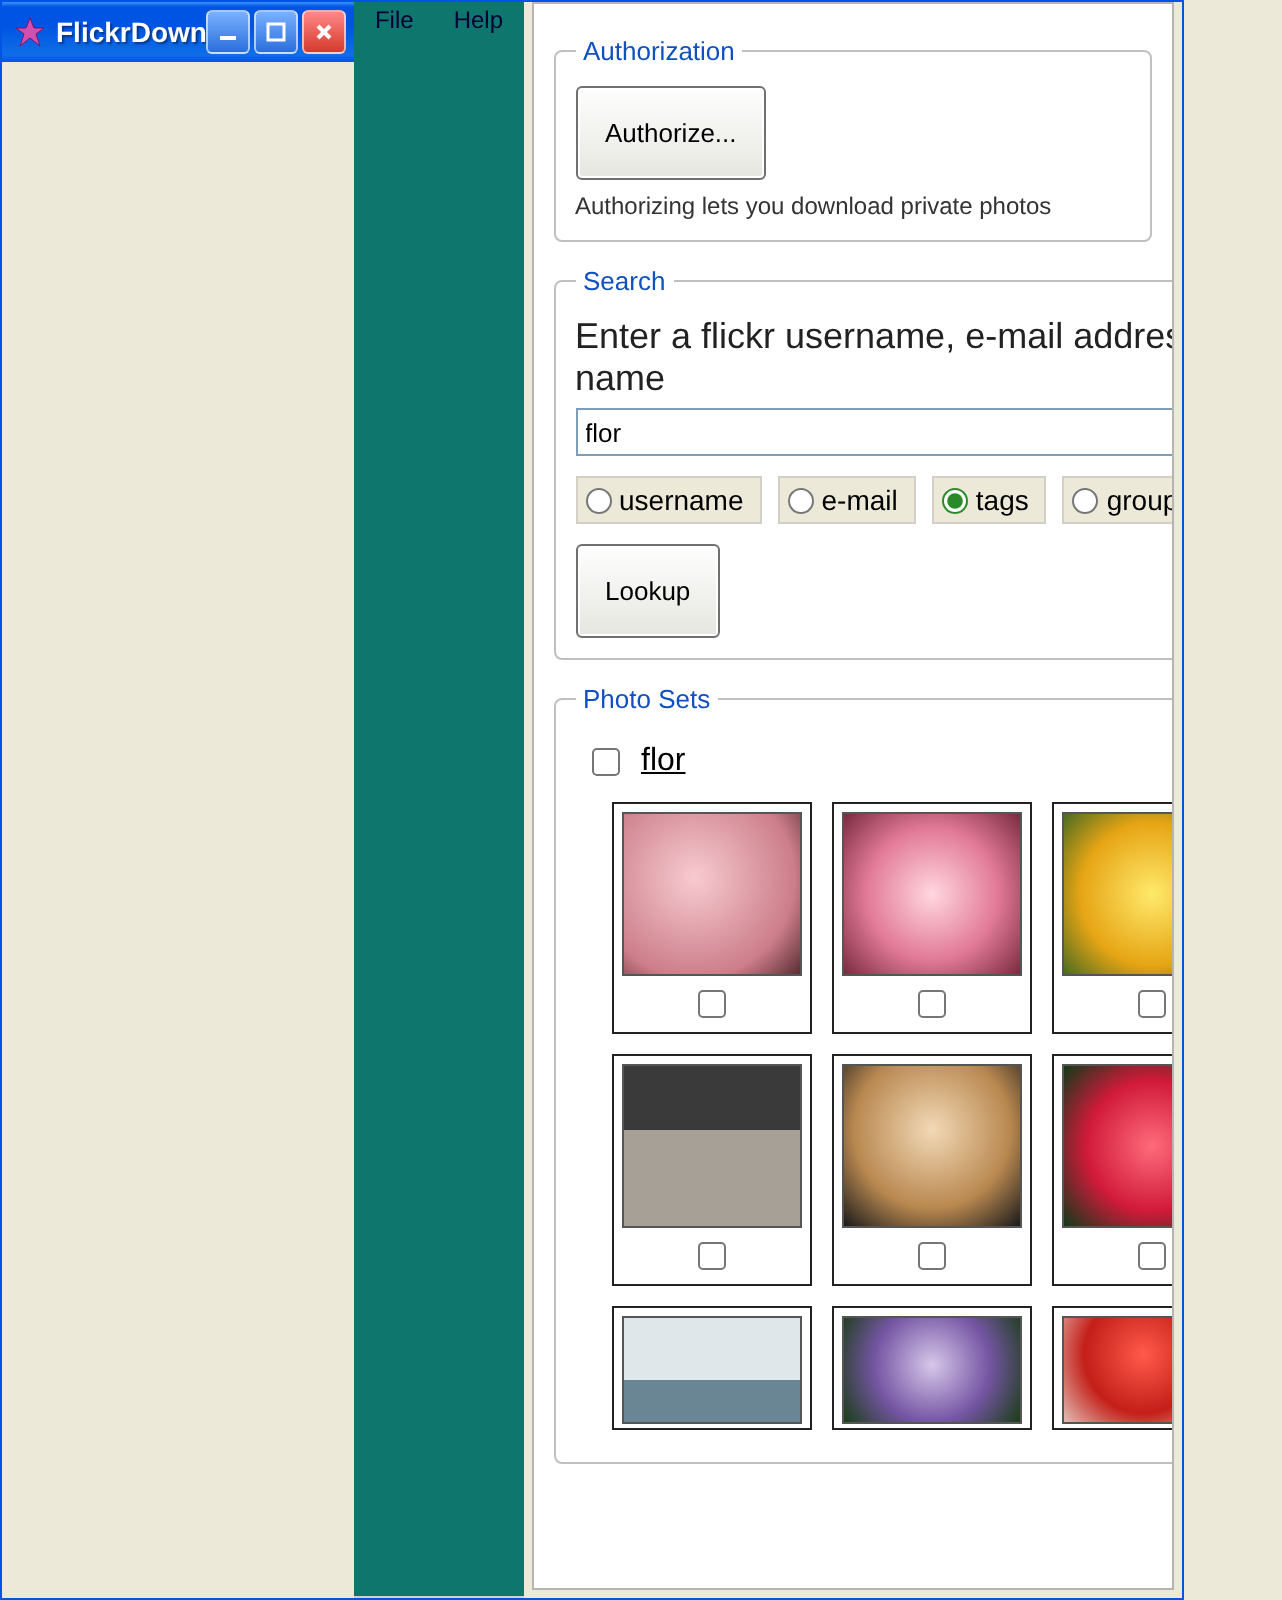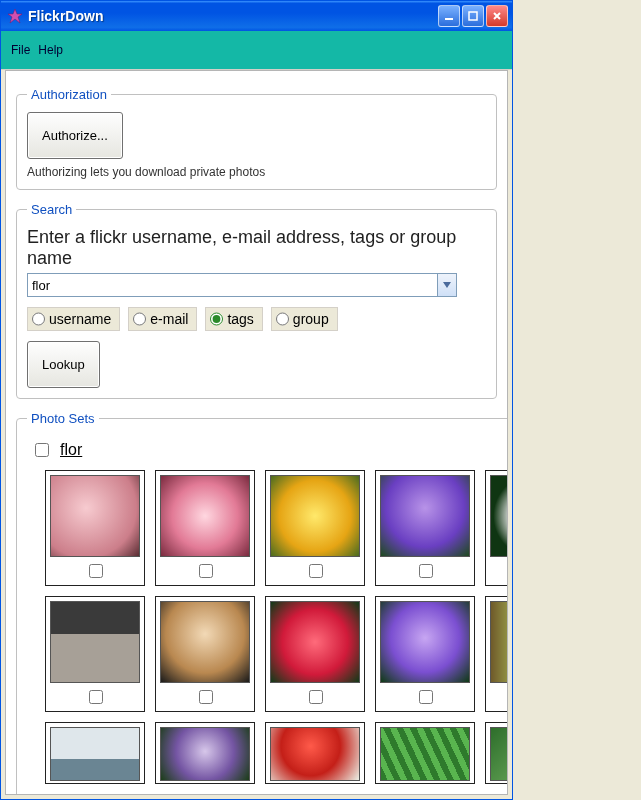--- a/index.html
+++ b/index.html
@@ -6,26 +6,26 @@
   body {
     margin: 0;
     font-family: Tahoma, Arial, sans-serif;
     font-size: 12px;
     background: #ece9d8;
     width: 641px;
     height: 800px;
     overflow: hidden;
   }
   .window {
-    width: 513px;
+    width: 592px;
     height: 800px;
     border: 1px solid #0054e3;
     background: #ece9d8;
     display: flex;
-    flex-direction: column;
+    flex-direction: row;
   }
   .titlebar {
     height: 30px;
     background: linear-gradient(to bottom, #3a93ff 0%, #0054e3 8%, #0054e3 40%, #0f6ee8 88%, #0054e3 100%);
     display: flex;
     align-items: center;
     padding: 0 4px 0 6px;
     color: white;
   }
   .titlebar .app-icon {
@@ -44,24 +44,24 @@
     width: 22px; height: 22px;
     border-radius: 3px;
     border: 1px solid rgba(255,255,255,0.6);
     display:flex; align-items:center; justify-content:center;
     font-weight:bold;
     color:white;
   }
   .win-btn.min, .win-btn.max { background: linear-gradient(to bottom,#7ab1ff,#2b6edc); }
   .win-btn.close { background: linear-gradient(to bottom,#f88,#d43a2b); }
   .menubar {
-    background: #14b8a6;
-    padding: 12px 10px;
+    background: #0f766e;
+    padding: 2px 10px;
     display:flex;
-    gap: 8px;
+    gap: 20px;
     border-bottom: 1px solid #d4d0c8;
   }
   .menubar span { color:#003; cursor:default; }
   .client {
     flex:1;
     background:#fff;
     margin: 0 4px 4px 4px;
     border:1px solid #b5b5b5;
     position:relative;
     overflow:hidden;
@@ -126,21 +126,21 @@
     width:20px; height:24px;
     border:1px solid #7f9db9;
     background:linear-gradient(to bottom,#eef3fb,#cfe0f7);
     display:flex;align-items:center;justify-content:center;
   }
   .radios { display:flex; gap:8px; margin-bottom:10px;}
   .radio {
     background:#ece9d8;
     border:1px solid #d4d0c8;
     padding:3px 8px 3px 4px;
-    display:flex; gap:4px;
+    display:flex; align-items:center; gap:4px;
     font-size:14px;
   }
   .radio input { margin:0; }
   .radio.sel input { accent-color:#2a8a2a; }
   .set-header {
     display:flex; align-items:center; gap:8px;
     margin: 4px 0 10px 4px;
     font-size:16px;
   }
   .set-header .setname { text-decoration:underline; color:#000; }

